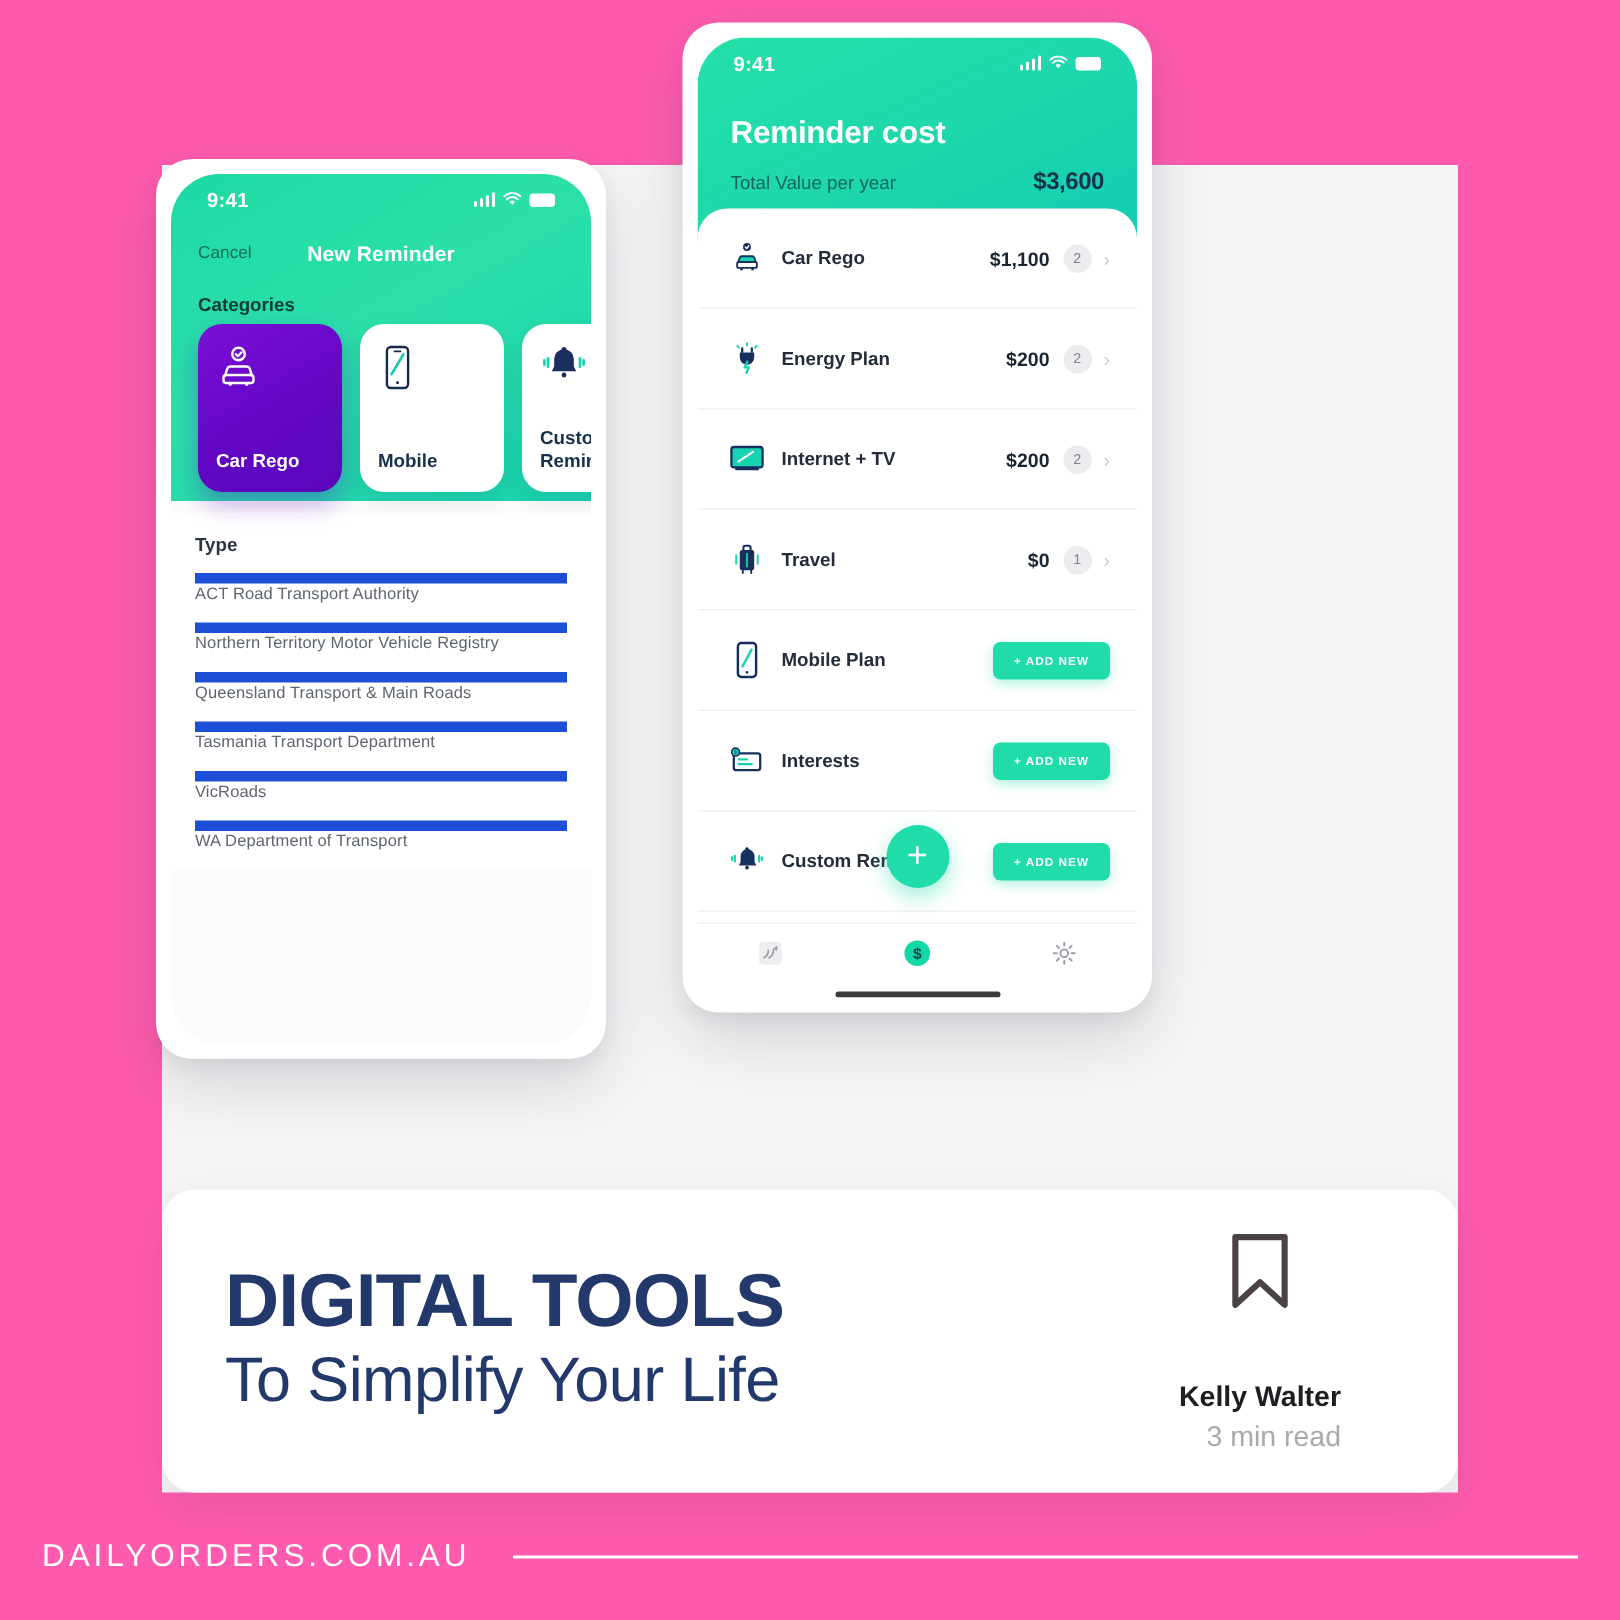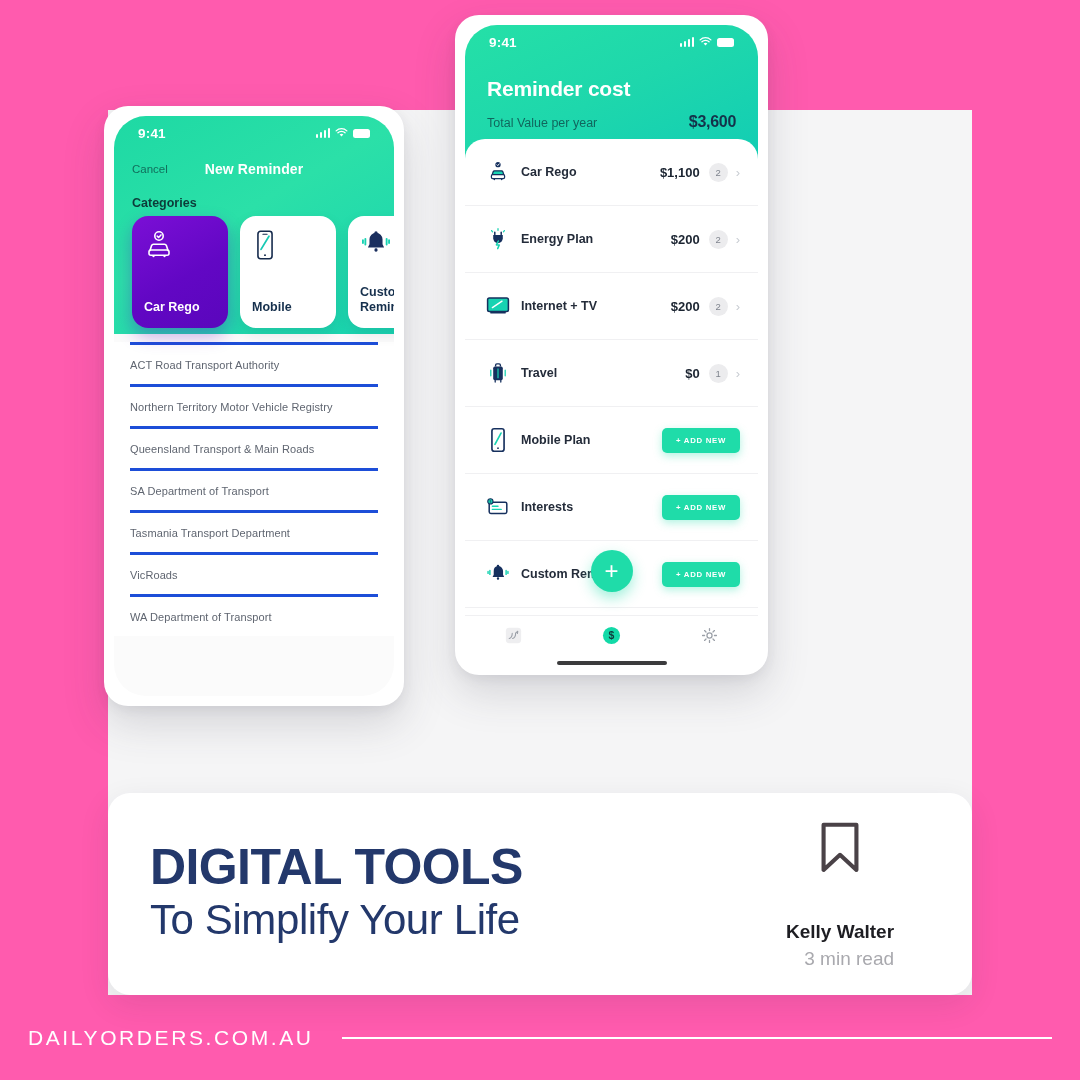--- a/index.html
+++ b/index.html
@@ -61,21 +61,21 @@
   }
   .cat-card.active {
     background:linear-gradient(150deg,#7B0FD6 0%,#6207C4 55%,#5A06BC 100%);
     box-shadow:0 8px 18px rgba(90,6,188,.33);
   }
   .cat-name { font-size:12.5px; font-weight:700; color:#16304d; line-height:1.15; }
   .cat-card.active .cat-name { color:#fff; }
 
   .lp-list { background:#fff; margin-top:8px; padding:0 16px; }
   .lp-list-head { font-size:12.5px; font-weight:700; color:#2b3442; padding:14px 0 12px; }
-  .lp-row { font-size:11px; color:#5f6570; padding:14px 0 13px; border-top:3px solid #1d4ed8; letter-spacing:.1px; }
+  .lp-row { font-size:11px; color:#5f6570; padding:1px 0 13px; border-top:7px solid #1d4ed8; letter-spacing:.1px; }
 
   
   #phoneRight { left:455px; top:15px; width:313px; height:660px; }
   .rp-head {
     background:linear-gradient(155deg,#25E0A7 0%,#1ED7AC 50%,#12CDB4 100%);
     padding:0 0 30px;
   }
   .rp-title { font-size:21px; font-weight:700; color:#fff; padding:18px 22px 0; letter-spacing:-.2px; }
   .rp-totrow { display:flex; align-items:baseline; justify-content:space-between; padding:12px 22px 0; }
   .rp-totlabel { font-size:12.5px; color:#0d4a4a; opacity:.80; }
@@ -196,24 +196,24 @@
             <rect x="15.4" y="19.6" width="3.2" height="3.6" rx="1.4" fill="#1b2f5e"></rect>
             <circle cx="17" cy="3.2" r="1.8" fill="#1b2f5e"></circle>
             <path d="M5.6 9.5v6M3 11v3M28.4 9.5v6M31 11v3" stroke="#18d3b2" stroke-width="2" stroke-linecap="round"></path>
           </svg>
           <span class="cat-name">Custom Reminder</span>
         </div>
       </div>
     </div>
 
     <div class="lp-list">
+      <div class="lp-list-head">Type</div>
       <div class="lp-row">ACT Road Transport Authority</div>
       <div class="lp-row">Northern Territory Motor Vehicle Registry</div>
       <div class="lp-row">Queensland Transport &amp; Main Roads</div>
-      <div class="lp-row">SA Department of Transport</div>
       <div class="lp-row">Tasmania Transport Department</div>
       <div class="lp-row">VicRoads</div>
       <div class="lp-row">WA Department of Transport</div>
     </div>
 
   </div>
 </div>
 
 <div class="phone" id="phoneRight">
   <div class="screen">

